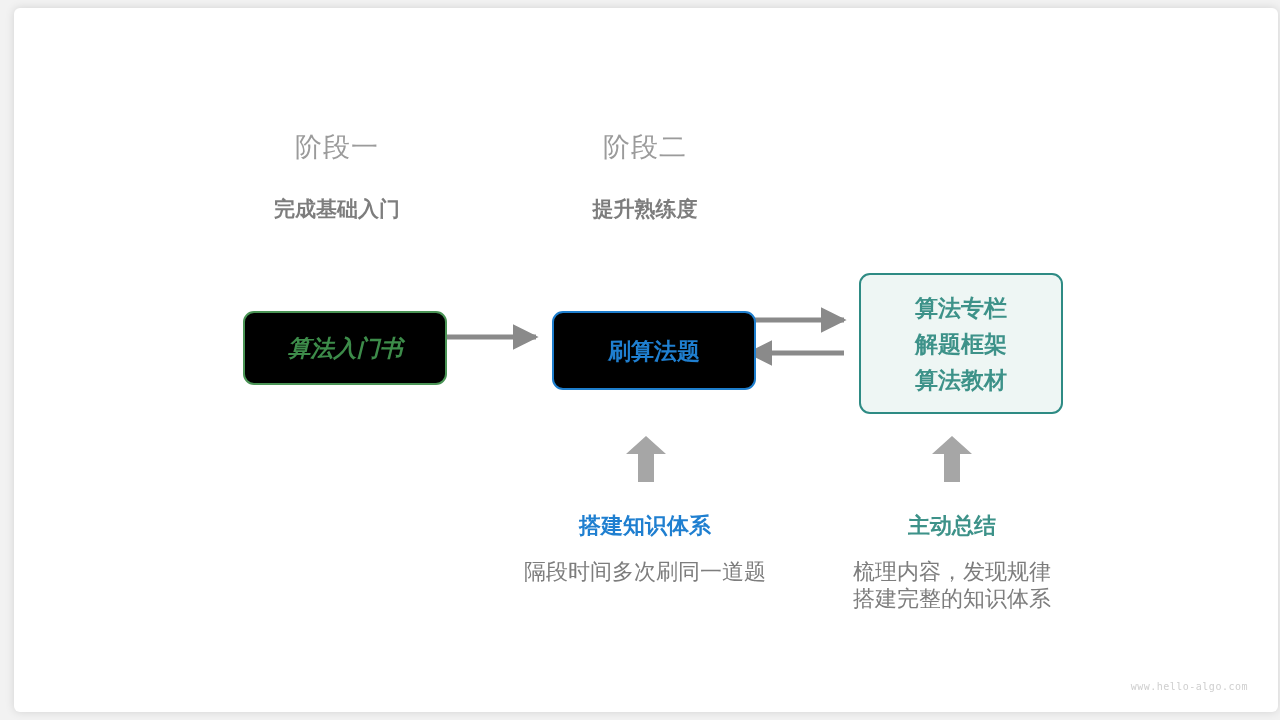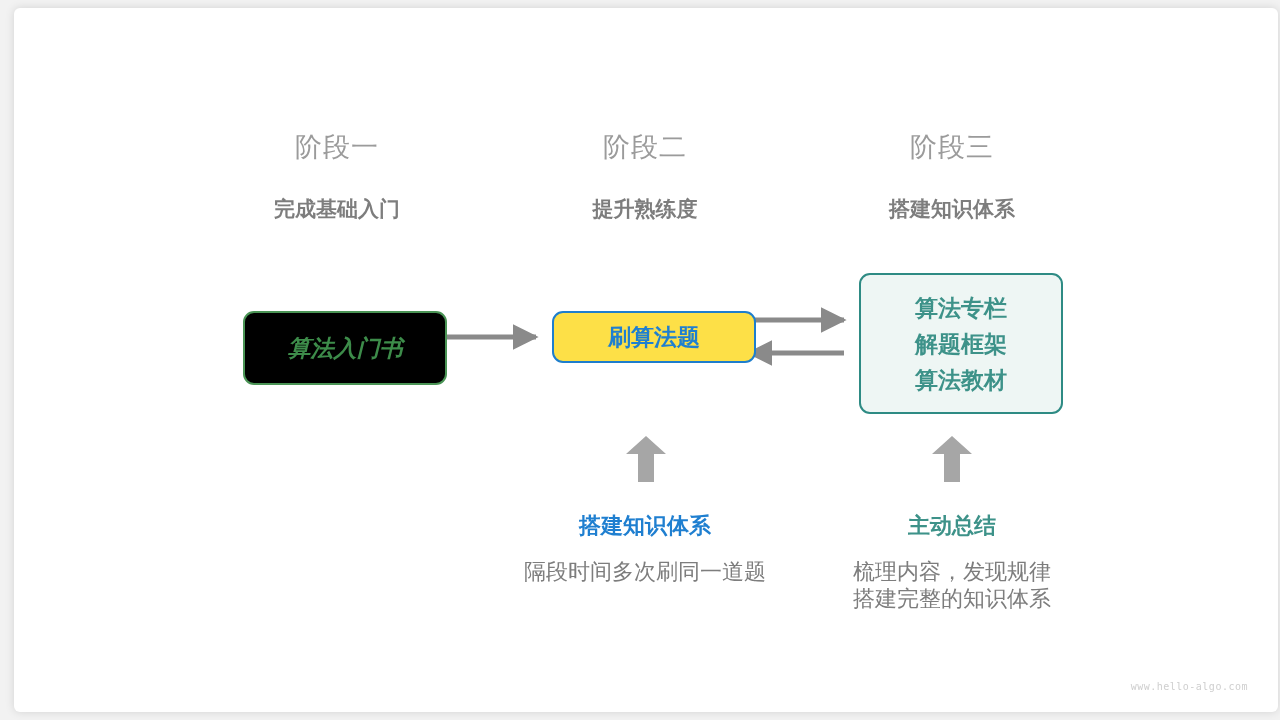--- a/index.html
+++ b/index.html
@@ -71,23 +71,23 @@
   .node .line { line-height: 36px; white-space: nowrap; }
 
   #node-book {
     left: 229px; top: 303px; width: 204px; height: 74px;
     border: 2px solid #4a9455;
     background: #000000;
     color: #3d8c4a;
     font-style: italic;
   }
   #node-practice {
-    left: 538px; top: 303px; width: 204px; height: 52px;
+    left: 538px; top: 303px; width: 204px; height: 79px;
     border: 2px solid #1e7ecd;
-    background: #fde047;
+    background: #000000;
     color: #1f7fd0;
   }
   #node-resources {
     left: 845px; top: 265px; width: 204px; height: 141px;
     border: 2px solid #2e8b84;
     background: #eef6f4;
     color: #3d9289;
   }
 
   
@@ -138,24 +138,20 @@
   <div id="card">
 
     <div class="stage" style="left:173px; top:122px;">
       <div class="stage-name">阶段一</div>
       <div class="stage-goal">完成基础入门</div>
     </div>
     <div class="stage" style="left:481px; top:122px;">
       <div class="stage-name">阶段二</div>
       <div class="stage-goal">提升熟练度</div>
     </div>
-    <div class="stage" style="left:788px; top:122px;">
-      <div class="stage-name">阶段三</div>
-      <div class="stage-goal">搭建知识体系</div>
-    </div>
 
     <svg id="edges" viewBox="0 0 1264 704" width="1264" height="704">
       <defs>
         <marker id="head" viewBox="0 0 10 10" refX="9" refY="5" markerWidth="5.2" markerHeight="5.2" orient="auto-start-reverse">
           <path d="M 0 0 L 10 5 L 0 10 z" fill="#8a8a8a"></path>
         </marker>
       </defs>
 
       <line x1="425" y1="329" x2="522" y2="329" stroke="#8a8a8a" stroke-width="5" marker-end="url(#head)"></line>
 

